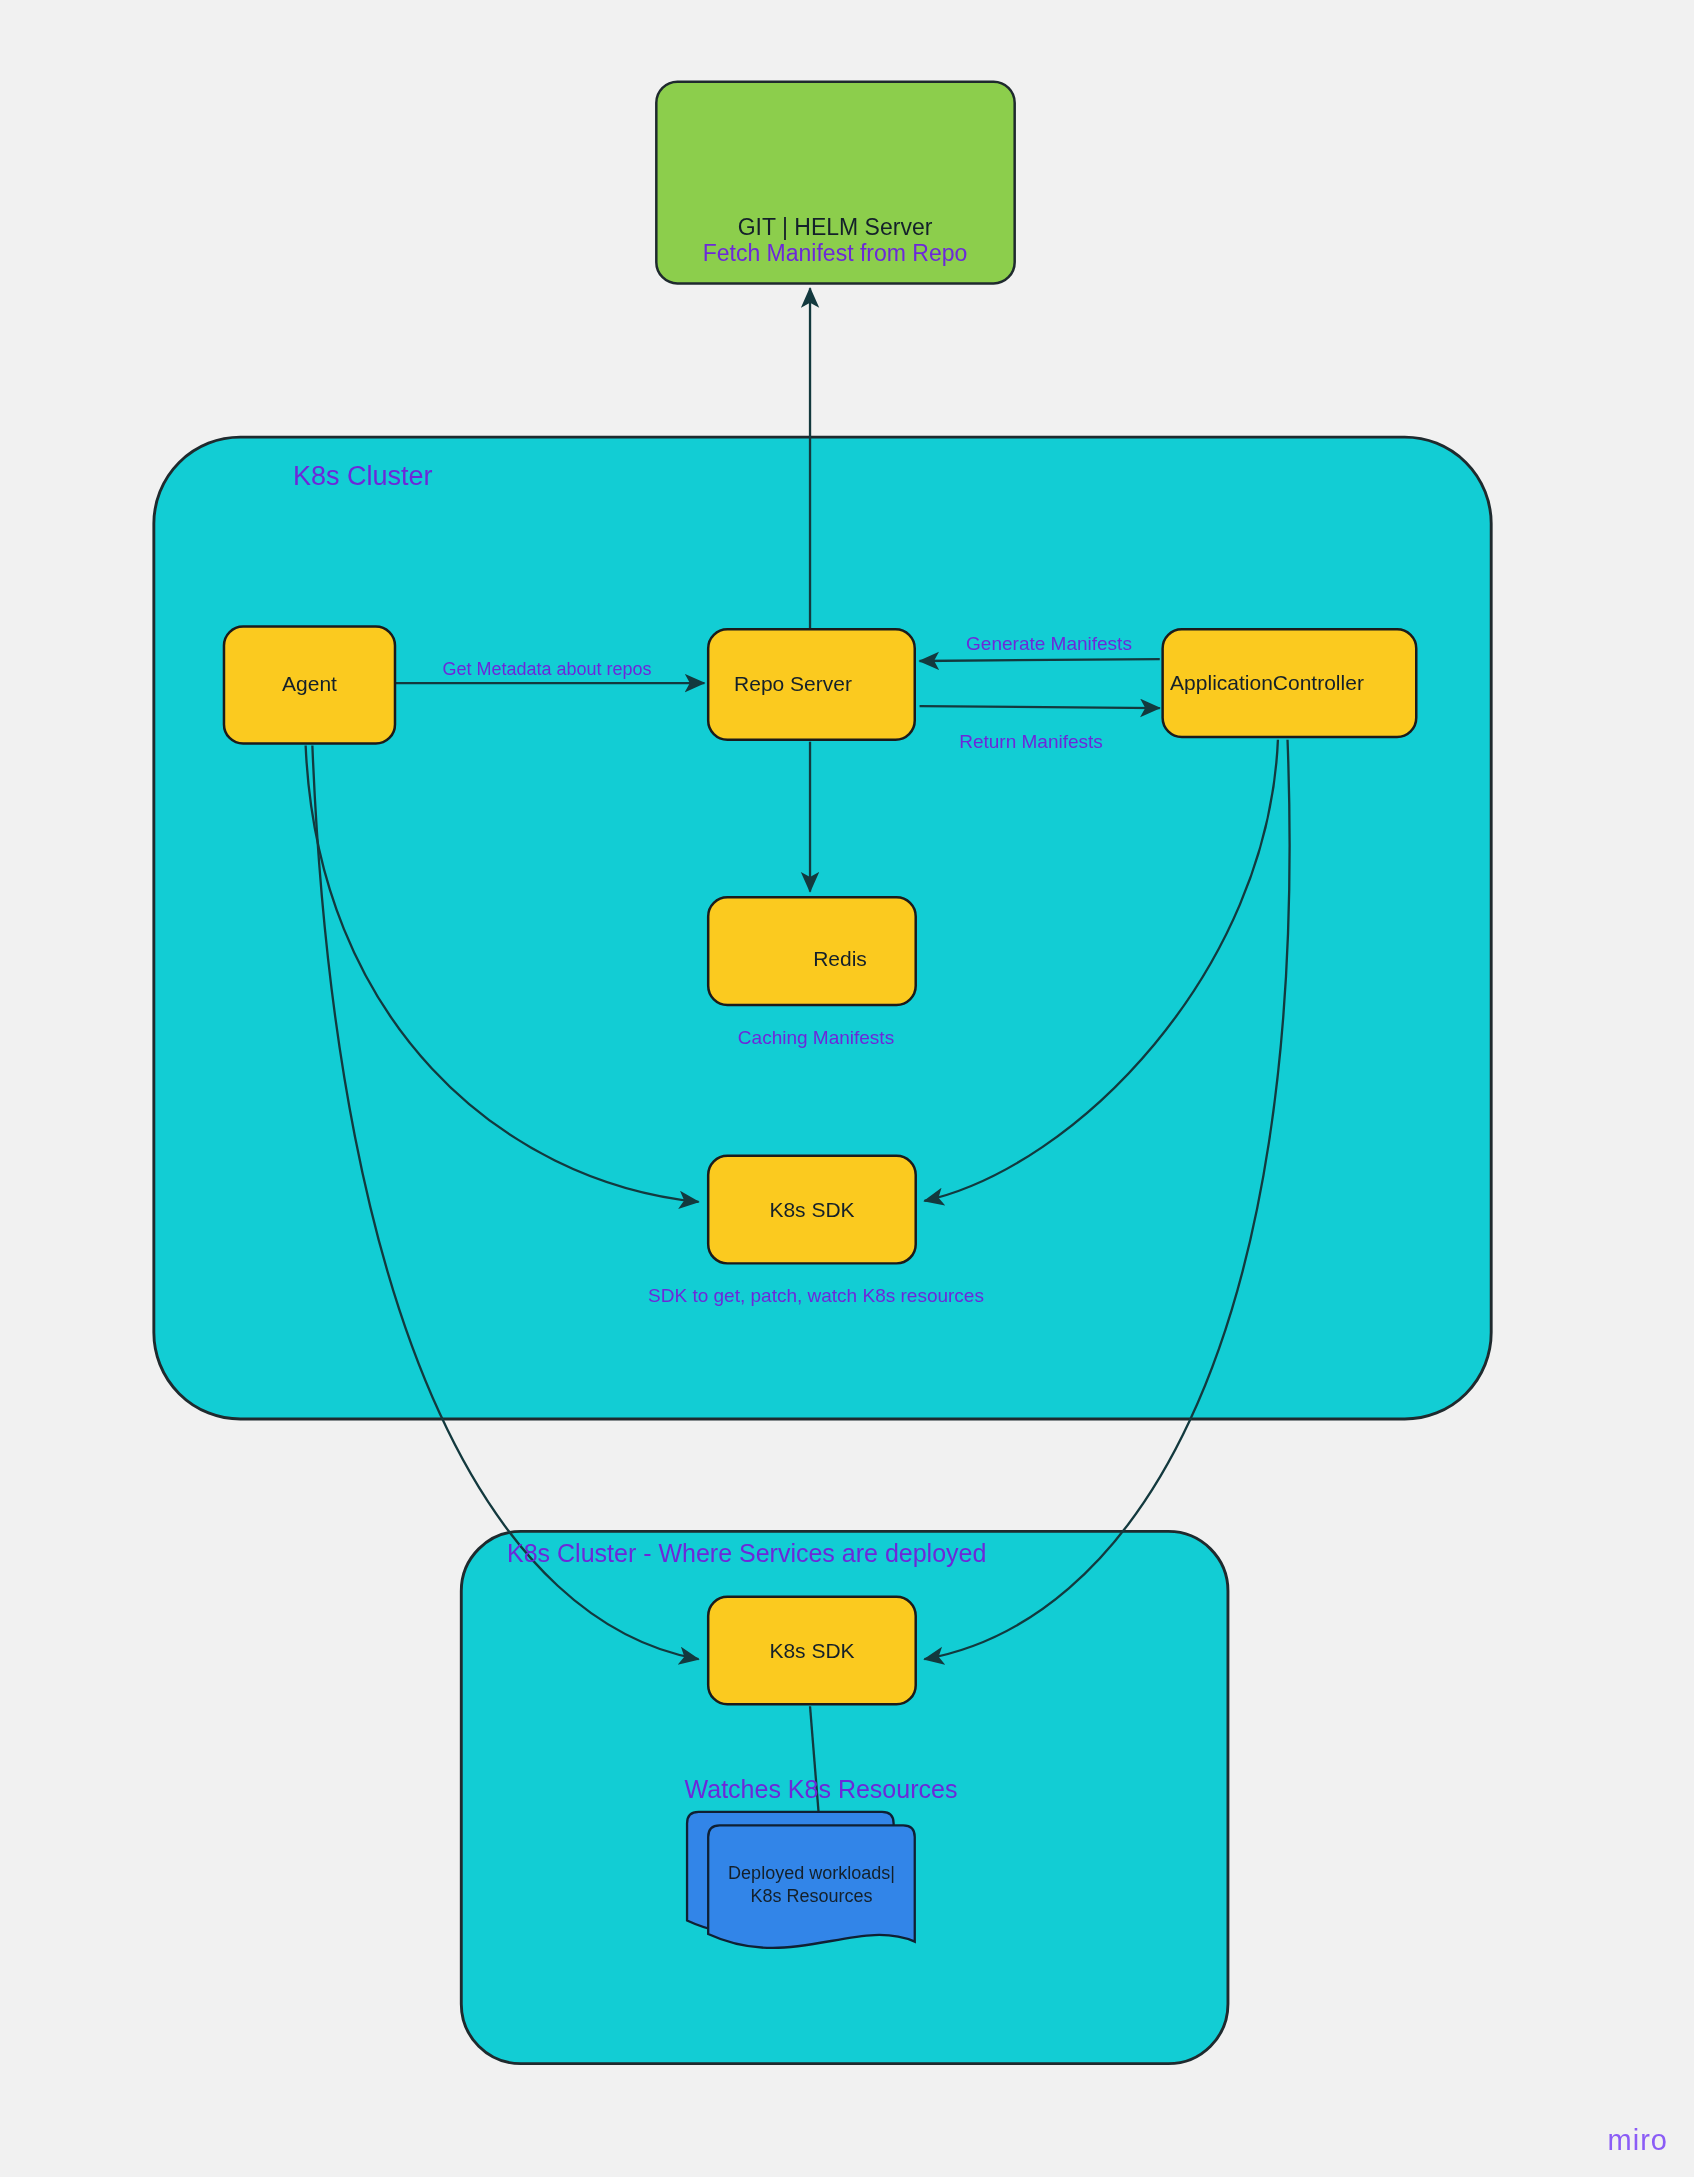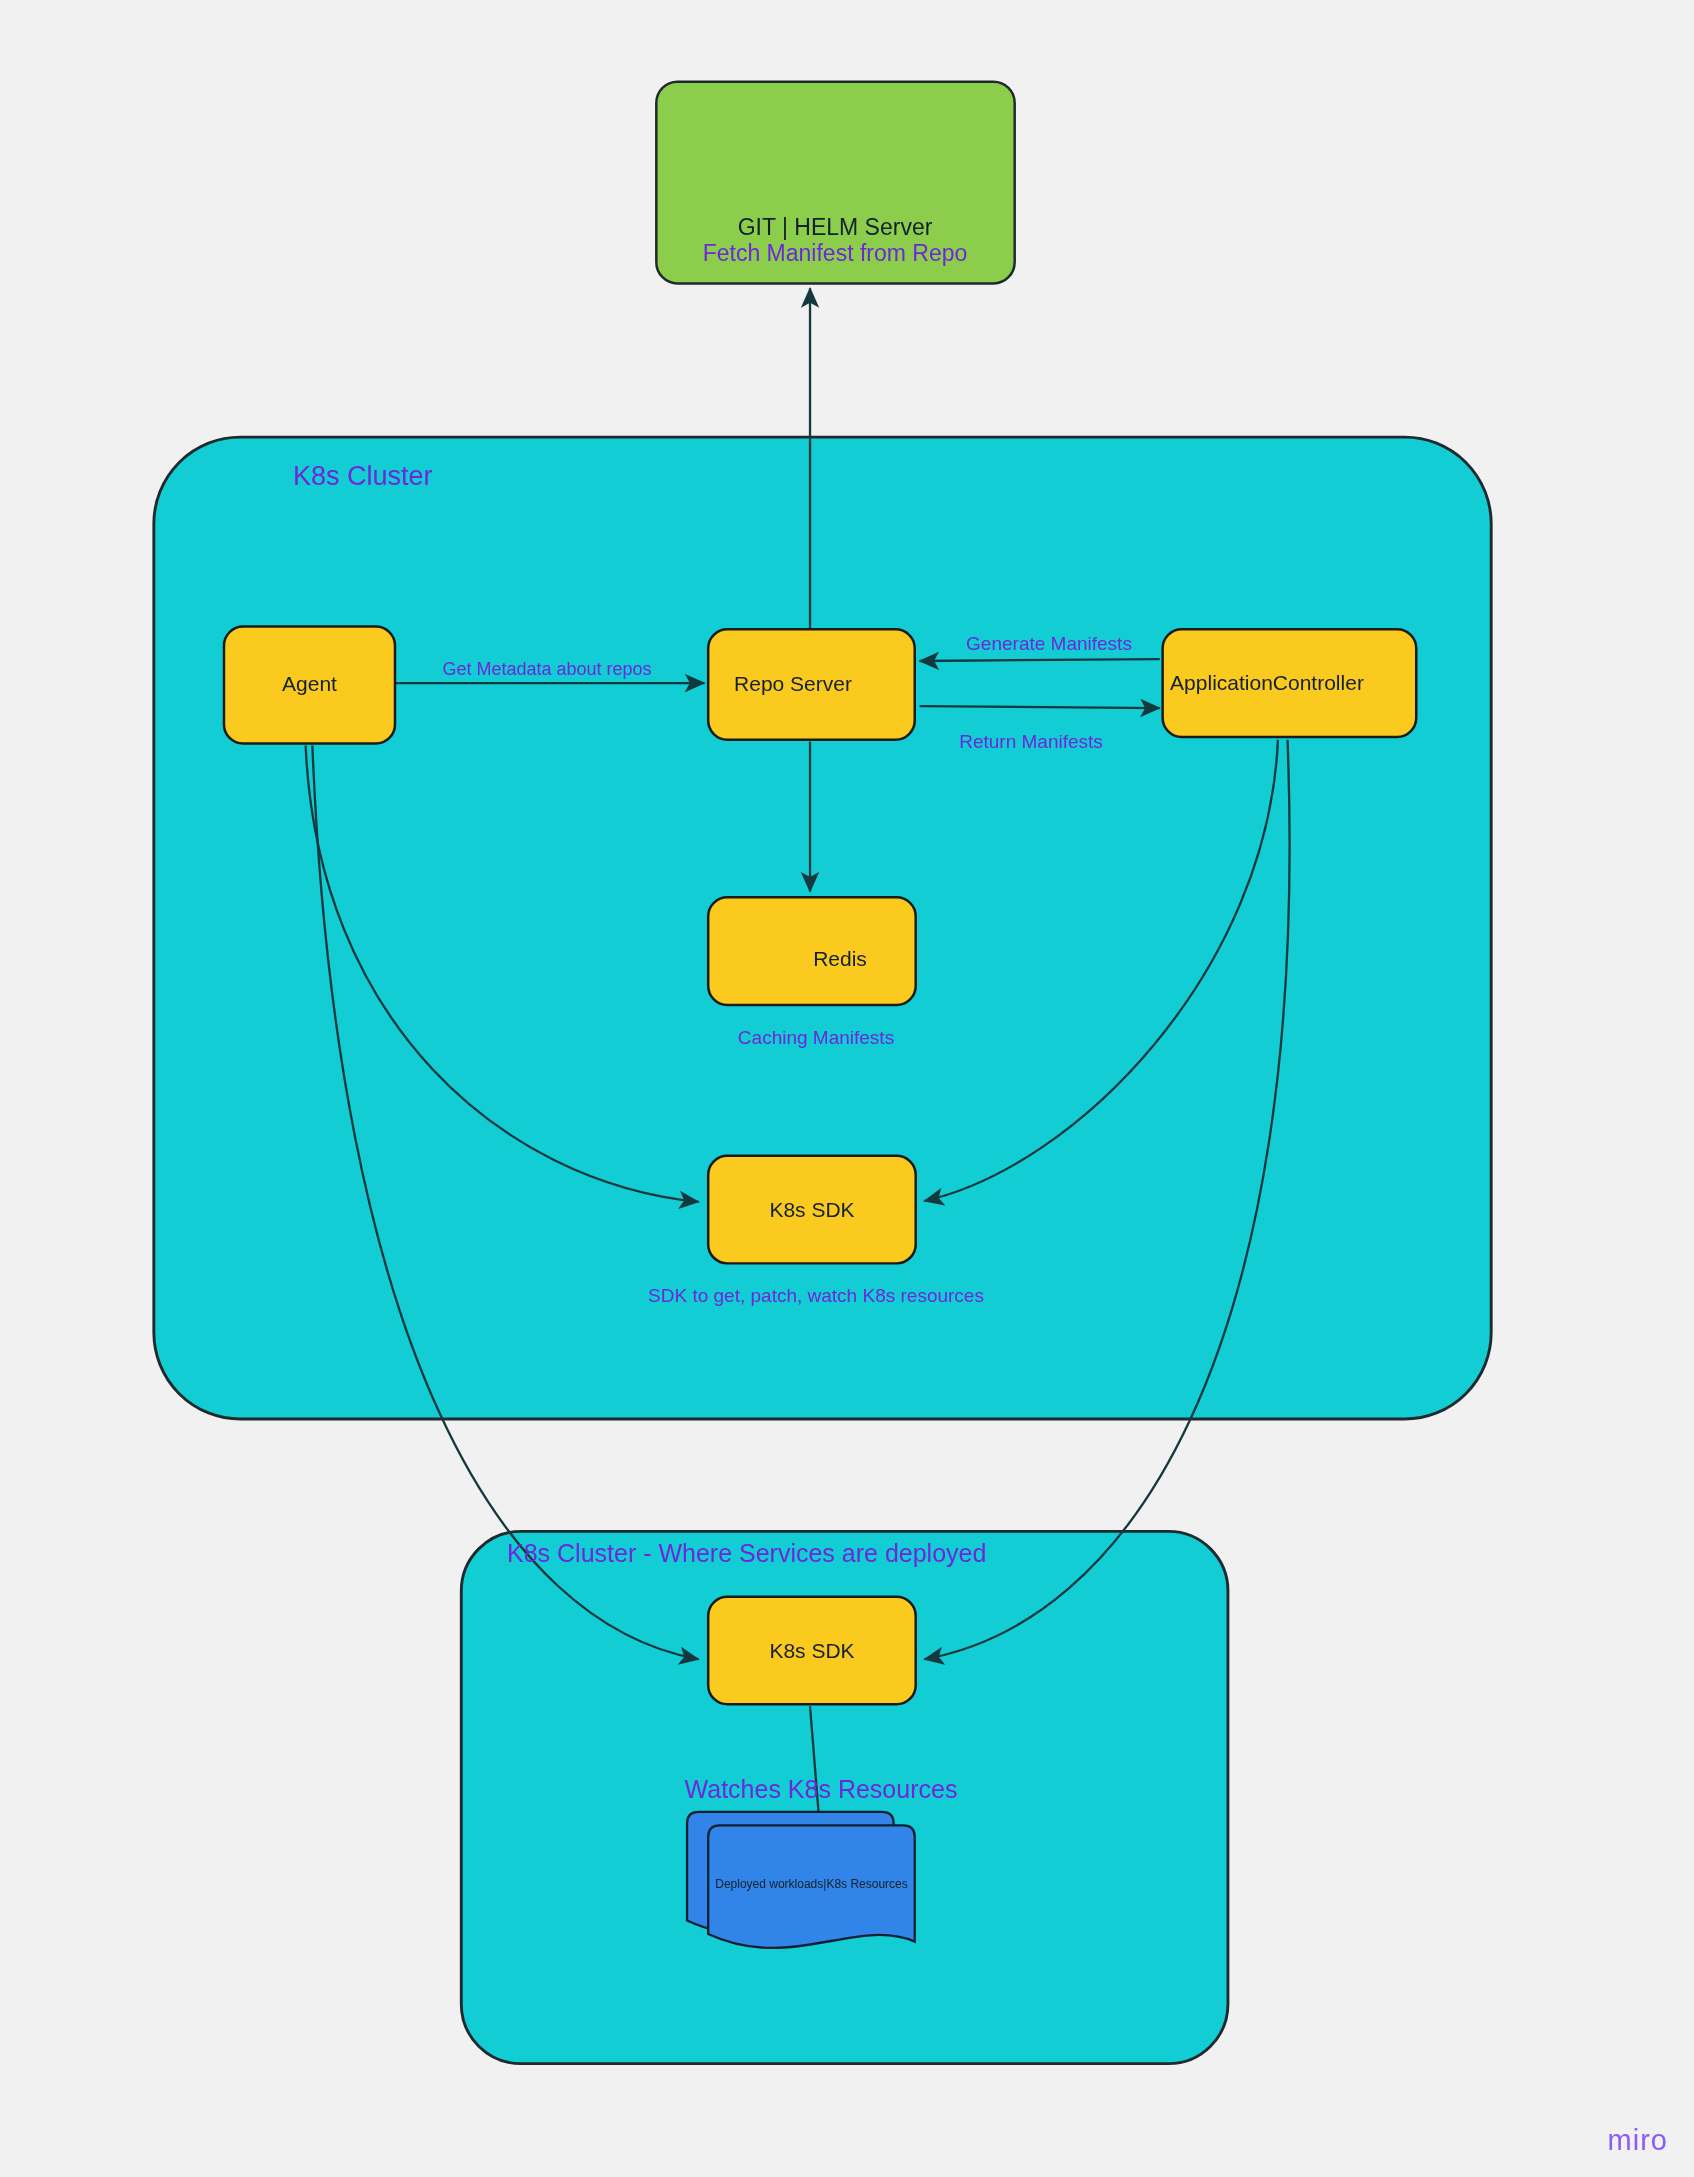--- a/index.html
+++ b/index.html
@@ -96,20 +96,20 @@
     <div class="lbl" style="left: 816px; top: 1027px; font-size: 19px; transform: translateX(-50%);">Caching Manifests</div>
     <div class="lbl" style="left: 816px; top: 1285px; font-size: 19px; transform: translateX(-50%);">SDK to get, patch, watch K8s resources</div>
     <div class="lbl" style="left: 821px; top: 1775px; font-size: 25px; transform: translateX(-50%);">Watches K8s Resources</div>
     <div class="node-text" style="left: 656px; top: 82px; width: 358px; height: 202px; font-size: 23px; margin-top: 44px;">GIT | HELM Server</div>
     <div class="node-text" style="left: 224px; top: 626px; width: 171px; height: 117px; font-size: 21px;">Agent</div>
     <div class="node-text" style="left: 708px; top: 629px; width: 170px; height: 110px; font-size: 21px;">Repo Server</div>
     <div class="node-text" style="left: 1162px; top: 629px; width: 210px; height: 108px; font-size: 21px;">ApplicationController</div>
     <div class="node-text" style="left: 736px; top: 897px; width: 208px; height: 124px; font-size: 21px;">Redis</div>
     <div class="node-text" style="left: 708px; top: 1156px; width: 208px; height: 108px; font-size: 21px;">K8s SDK</div>
     <div class="node-text" style="left: 708px; top: 1597px; width: 208px; height: 108px; font-size: 21px;">K8s SDK</div>
-    <div class="node-text" style="left: 708px; top: 1835px; width: 207px; height: 99px; font-size: 12px; flex-direction: row;">
+    <div class="node-text" style="left: 708px; top: 1835px; width: 207px; height: 99px; font-size: 18px; flex-direction: column;">
       <span>Deployed workloads|</span>
       <span>K8s Resources</span>
     </div>
   </div>
 
 <div class="watermark">miro</div>
 
 
 </body></html>

